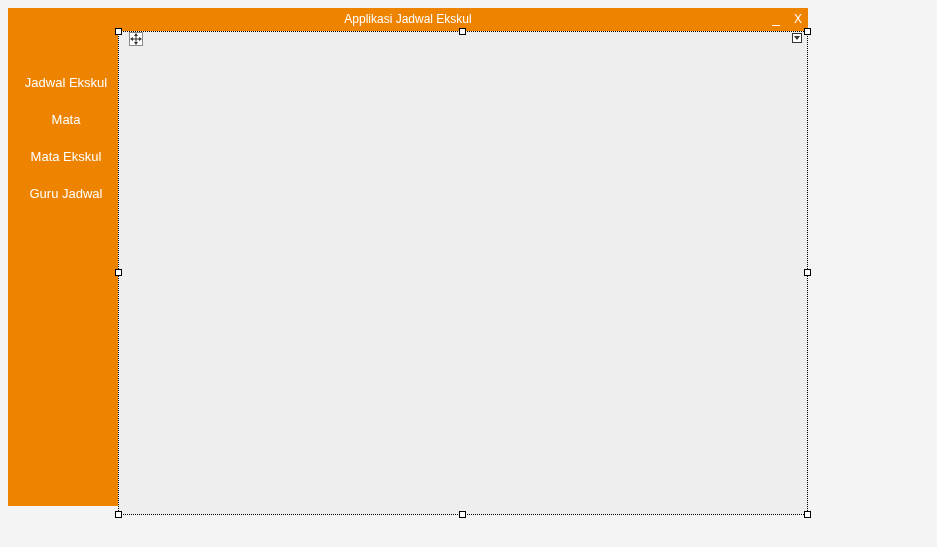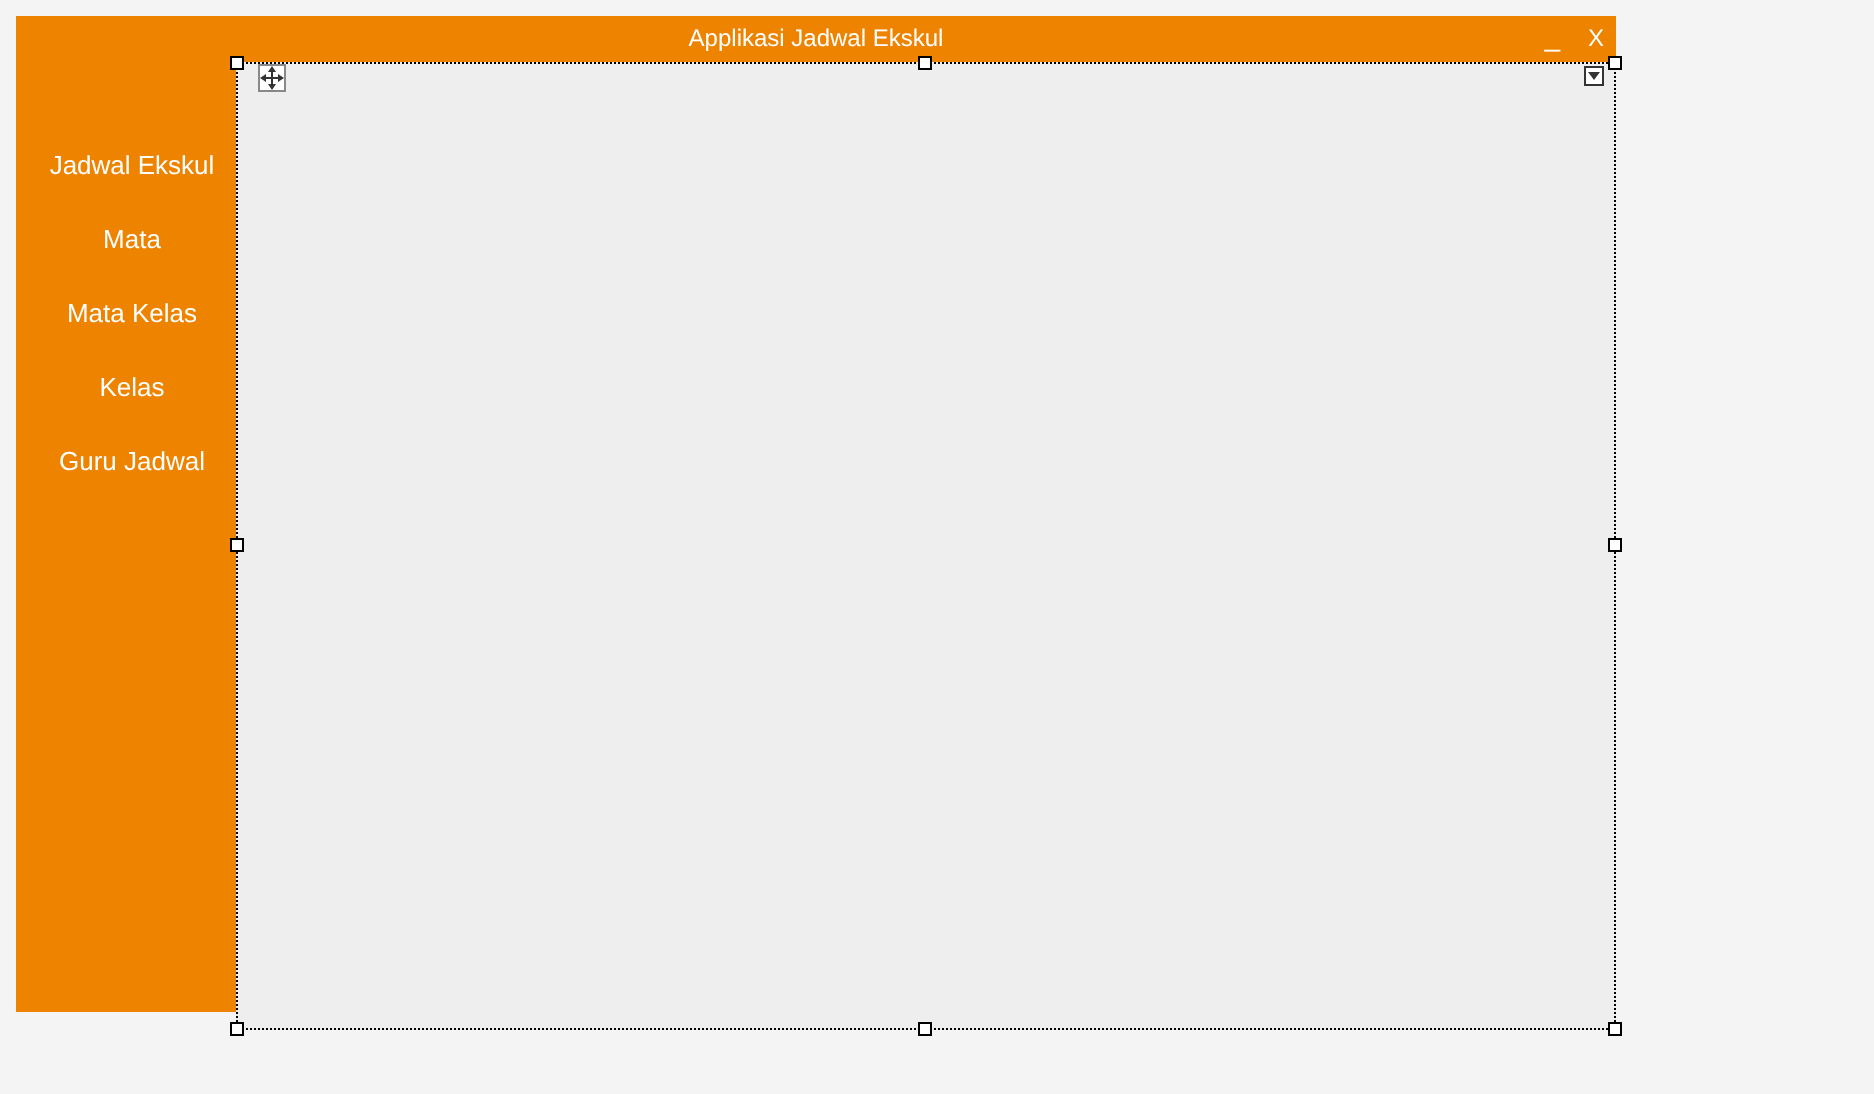--- a/index.html
+++ b/index.html
@@ -144,24 +144,21 @@
 
   <div class="body">
     <div class="sidebar">
       <div class="sidebar-item">
         <span>Jadwal Ekskul</span>
       </div>
       <div class="sidebar-item">
         <span>Mata</span>
       </div>
       <div class="sidebar-item">
-        <span>Mata Kelas</span>
-      </div>
-      <div class="sidebar-item">
-        <span>Kelas</span>
+        <span>Mata Ekskul</span>
       </div>
       <div class="sidebar-item">
         <span>Guru Jadwal</span>
       </div>
     </div>
     <div class="content-area"></div>
   </div>
 
 </div>
 

